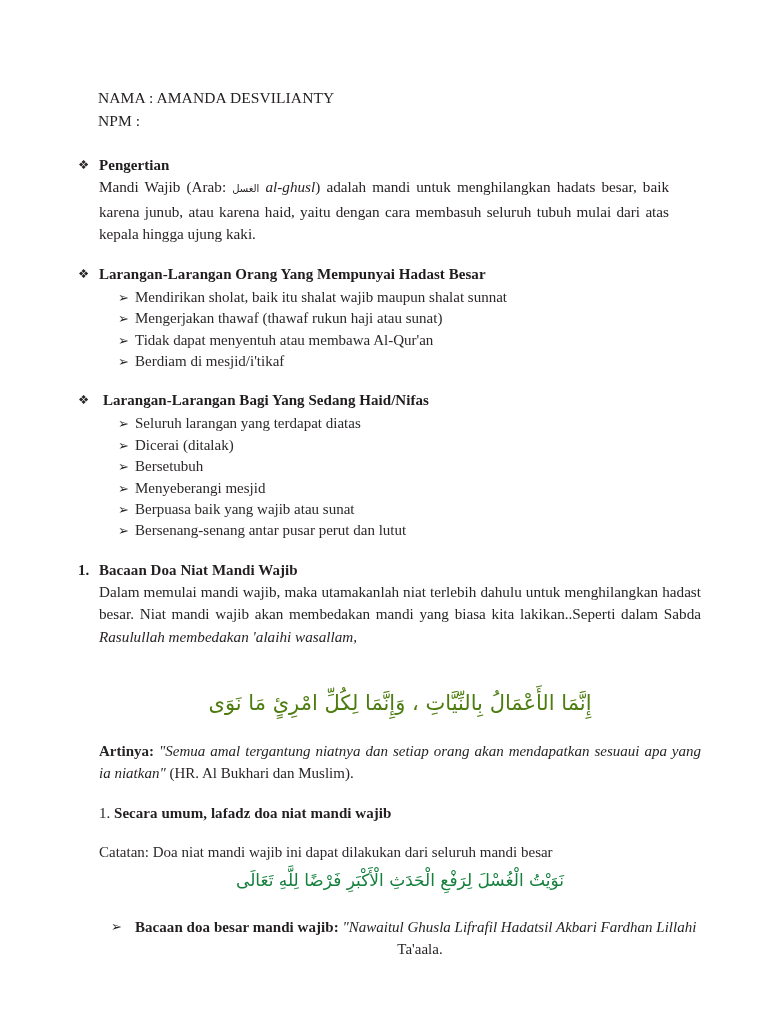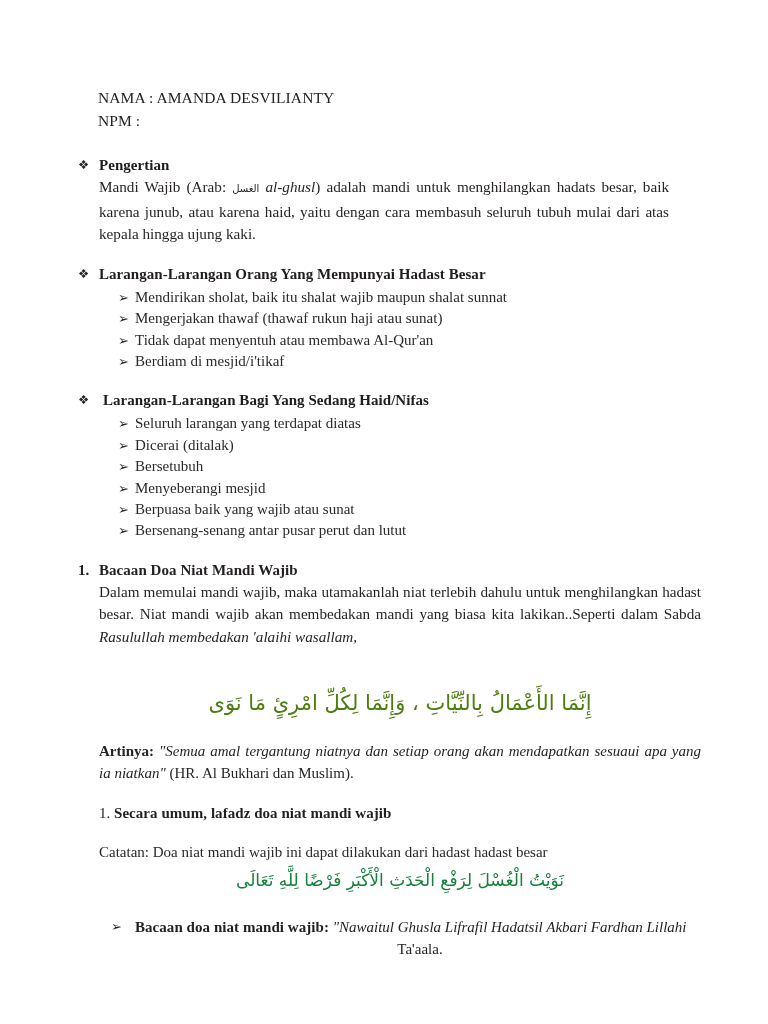--- a/index.html
+++ b/index.html
@@ -303,27 +303,27 @@
 
     <div class="gap-md"></div>
 
     <div class="secara">
       <span class="n">1.</span>
       <span class="t">Secara umum, lafadz doa niat mandi wajib</span>
     </div>
 
     <div class="gap-md"></div>
 
-    <div class="catatan">Catatan: Doa niat mandi wajib ini dapat dilakukan dari hadast hadast besar</div>
+    <div class="catatan">Catatan: Doa niat mandi wajib ini dapat dilakukan dari seluruh mandi besar</div>
 
     <div class="arabic-niat">نَوَيْتُ الْغُسْلَ لِرَفْعِ الْحَدَثِ الْأَكْبَرِ فَرْضًا لِلَّهِ تَعَالَى</div>
 
     <div class="gap-md"></div>
 
     <div class="last-bullet">
       <span class="mark">➢</span>
-      <span class="lbl">Bacaan doa niat mandi wajib:</span>
+      <span class="lbl">Bacaan doa besar mandi wajib:</span>
       <span class="val">"Nawaitul Ghusla Lifrafil Hadatsil Akbari Fardhan Lillahi</span>
       <span class="second-line">Ta'aala.</span>
     </div>
 
   </div>
 </div>
 
 </body></html>

